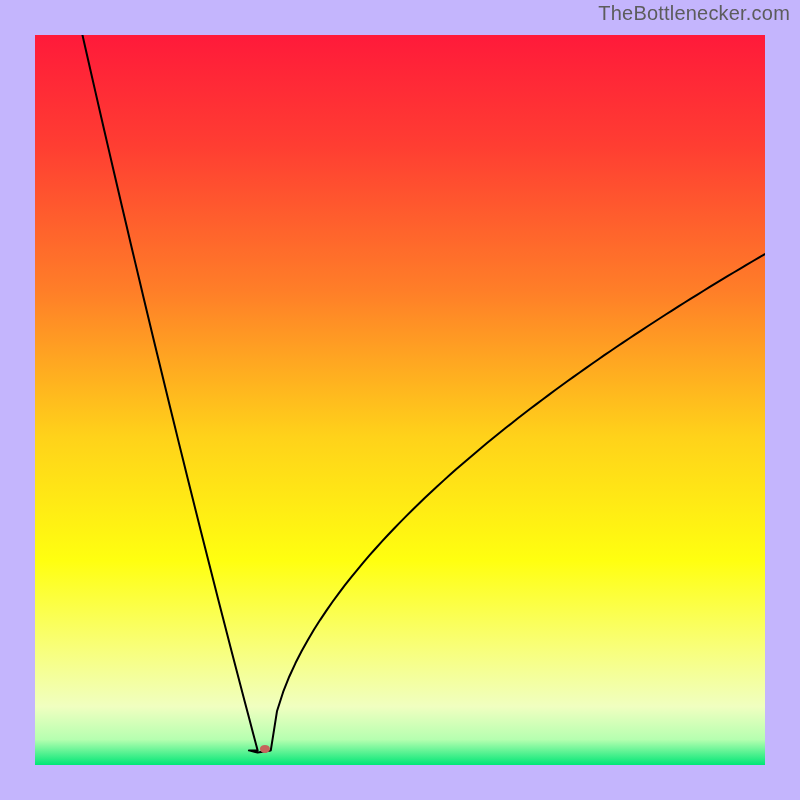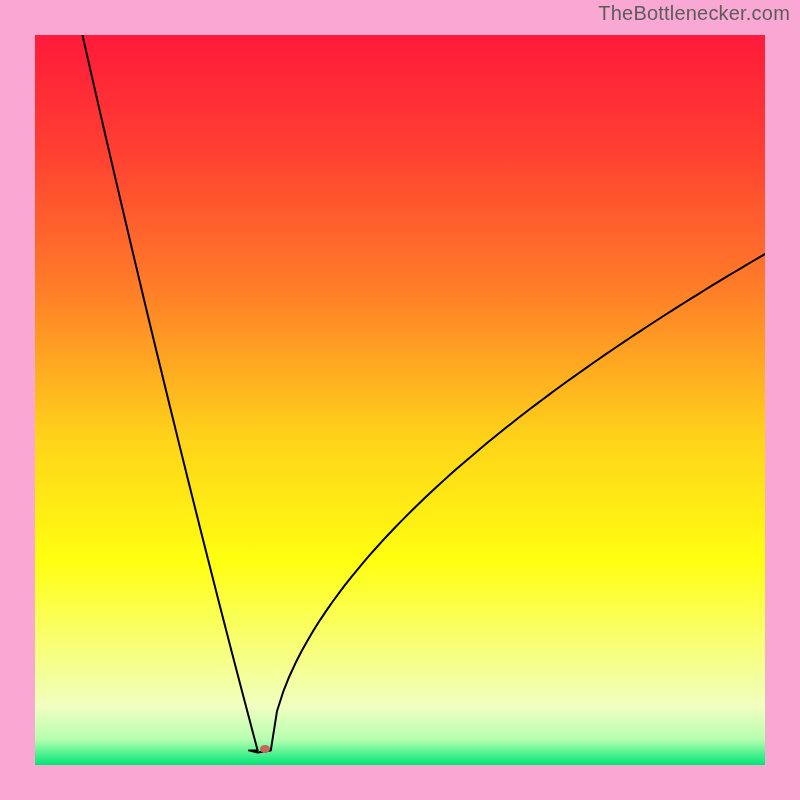--- a/index.html
+++ b/index.html
@@ -10,21 +10,21 @@
     background: #000;
     overflow: hidden;
     font-family: Arial, Helvetica, sans-serif;
   }
   .frame {
     position: absolute;
     left: 0;
     top: 0;
     width: 800px;
     height: 800px;
-    background: #f9a8d4;
+    background: #c4b5fd;
   }
   .plot {
     position: absolute;
     left: 35px;
     top: 35px;
     width: 730px;
     height: 730px;
   }
   .attribution {
     position: absolute;

